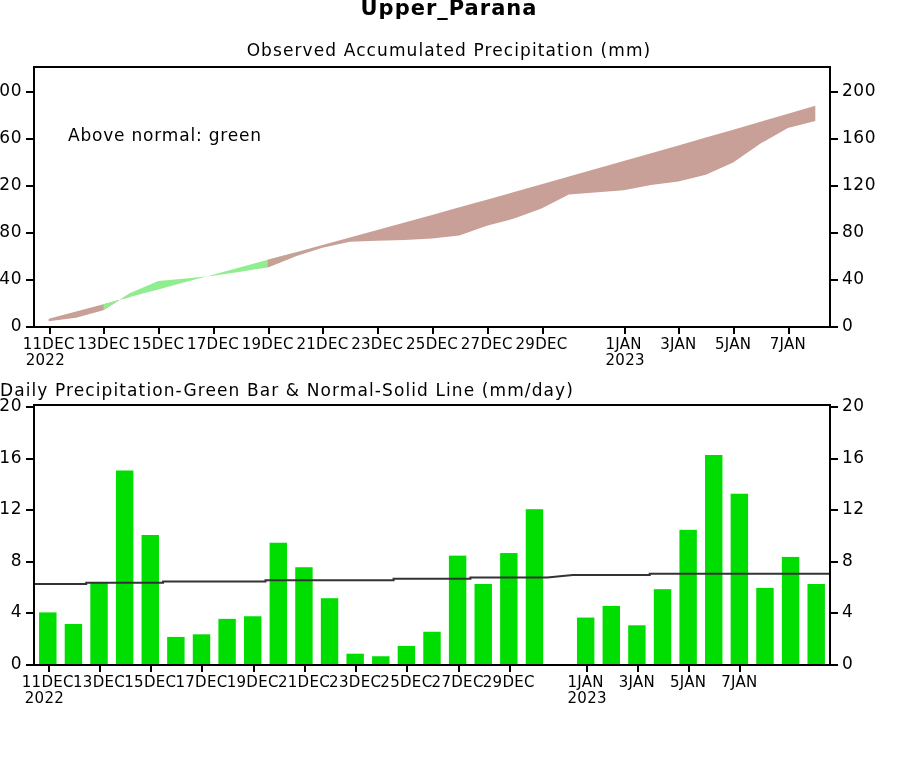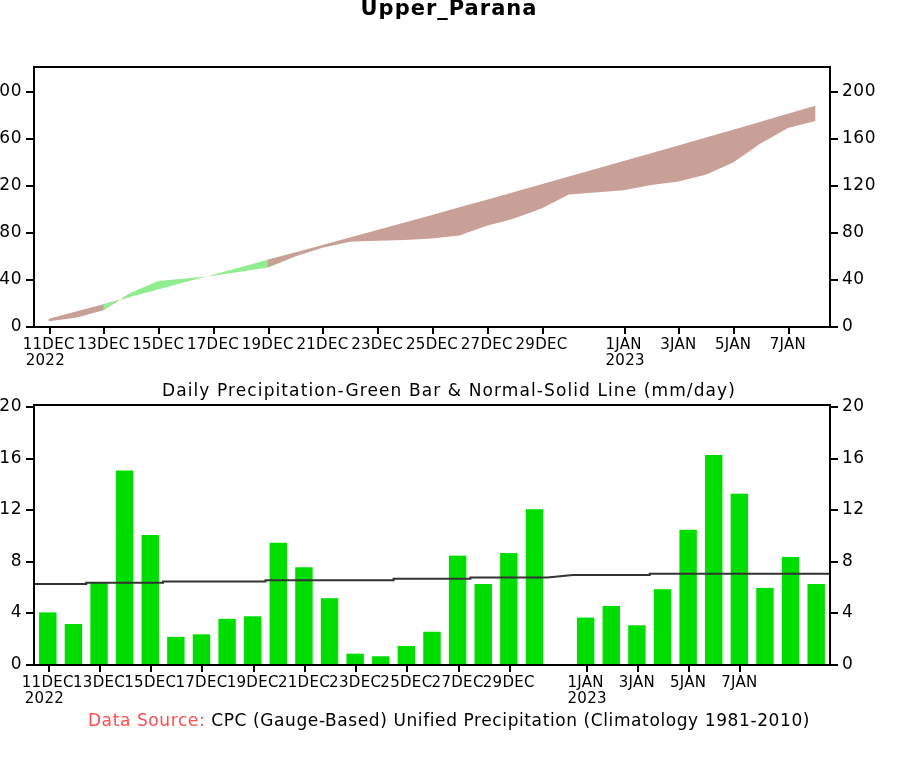--- a/index.html
+++ b/index.html
@@ -16,21 +16,21 @@
 
   #main-title{
     top:-4px;left:0;width:898px;text-align:center;
     font-size:21px;font-weight:bold;letter-spacing:1px;
   }
   #panel1-title{
     top:40px;left:0;width:898px;text-align:center;
     font-size:17px;letter-spacing:1.1px;
   }
   #panel2-title{
-    top:380px;left:0;width:898px;text-align:center;
+    top:380px;left:0;width:898px;
     font-size:17px;letter-spacing:1.1px;
   }
 
   
   .plot-frame{
     position:absolute;border:2px solid #000;background:#fff;box-sizing:border-box;
   }
   #panel1-frame{left:33px;top:66px;width:798px;height:262px;}
   #panel2-frame{left:33px;top:404px;width:798px;height:262px;}
 
@@ -68,23 +68,25 @@
 
   svg{display:block;}
 </style>
 </head>
 <body>
 
 <div class="page">
 
   <div class="txt" id="main-title">Upper_Parana</div>
 
+  <div class="txt" id="panel1-title">Observed Accumulated Precipitation (mm)</div>
 
   <div class="plot-frame" id="panel1-frame">
     <div id="panel1-legend">
+      <div>Above normal: green</div>
     </div>
     <div class="plot-inner" id="panel1-inner">
         <svg width="794" height="258" viewBox="0 0 794 258">
           <path d="M13.69 253.31 L41.07 249.67 L68.45 242.29 L95.83 224.69 L95.83 228.80 L68.45 236.19 L41.07 243.46 L13.69 250.73 Z" fill="#c9a097" stroke="none"></path>
           <path d="M68.45 242.29 L95.83 224.69 L123.21 212.97 L150.59 210.50 L177.97 207.81 L205.34 203.70 L232.72 199.48 L260.10 188.46 L260.10 184.47 L232.72 191.86 L205.34 199.25 L177.97 206.63 L150.59 214.02 L123.21 221.41 L95.83 228.80 L68.45 236.19 Z" fill="#90ee90" stroke="none"></path>
           <path d="M232.72 199.48 L260.10 188.46 L287.48 179.66 L314.86 173.68 L342.24 172.74 L369.62 172.04 L397.00 170.40 L424.38 167.47 L451.76 157.73 L479.14 150.58 L506.52 140.61 L533.90 126.54 L588.66 122.32 L616.03 117.04 L643.41 113.52 L670.79 106.72 L698.17 94.52 L725.55 75.52 L752.93 60.04 L780.31 53.12 L780.31 37.76 L752.93 45.74 L725.55 53.71 L698.17 61.69 L670.79 69.54 L643.41 77.40 L616.03 85.26 L588.66 93.11 L533.90 108.59 L506.52 116.33 L479.14 124.07 L451.76 131.70 L424.38 139.32 L397.00 146.94 L369.62 154.45 L342.24 161.95 L314.86 169.46 L287.48 176.96 L260.10 184.47 L232.72 191.86 Z" fill="#c9a097" stroke="none"></path>
         </svg>
       </div>
   <div class="ytick left" style="top: 258px;"></div>
       <div class="ylabel left" style="top: 249px;">0</div>
@@ -226,16 +228,15 @@
       <div class="xlab" style="left: 550.677px; top: calc(100% + 10px);"><span>1JAN</span><span class="yr">2023</span></div>
       <div class="xtick" style="left: 601.903px;"></div>
       <div class="xlab" style="left: 601.903px; top: calc(100% + 10px);"><span>3JAN</span></div>
       <div class="xtick" style="left: 653.129px;"></div>
       <div class="xlab" style="left: 653.129px; top: calc(100% + 10px);"><span>5JAN</span></div>
       <div class="xtick" style="left: 704.355px;"></div>
       <div class="xlab" style="left: 704.355px; top: calc(100% + 10px);"><span>7JAN</span></div>
     </div>
 
   <div id="footer">
-    <div><span class="src-label">Data Source:</span><span> CPC (Gauge-Based) Unified Precipitation (Climatology 1981-2010)</span></div>
   </div>
 
 </div>
 
 </body></html>

